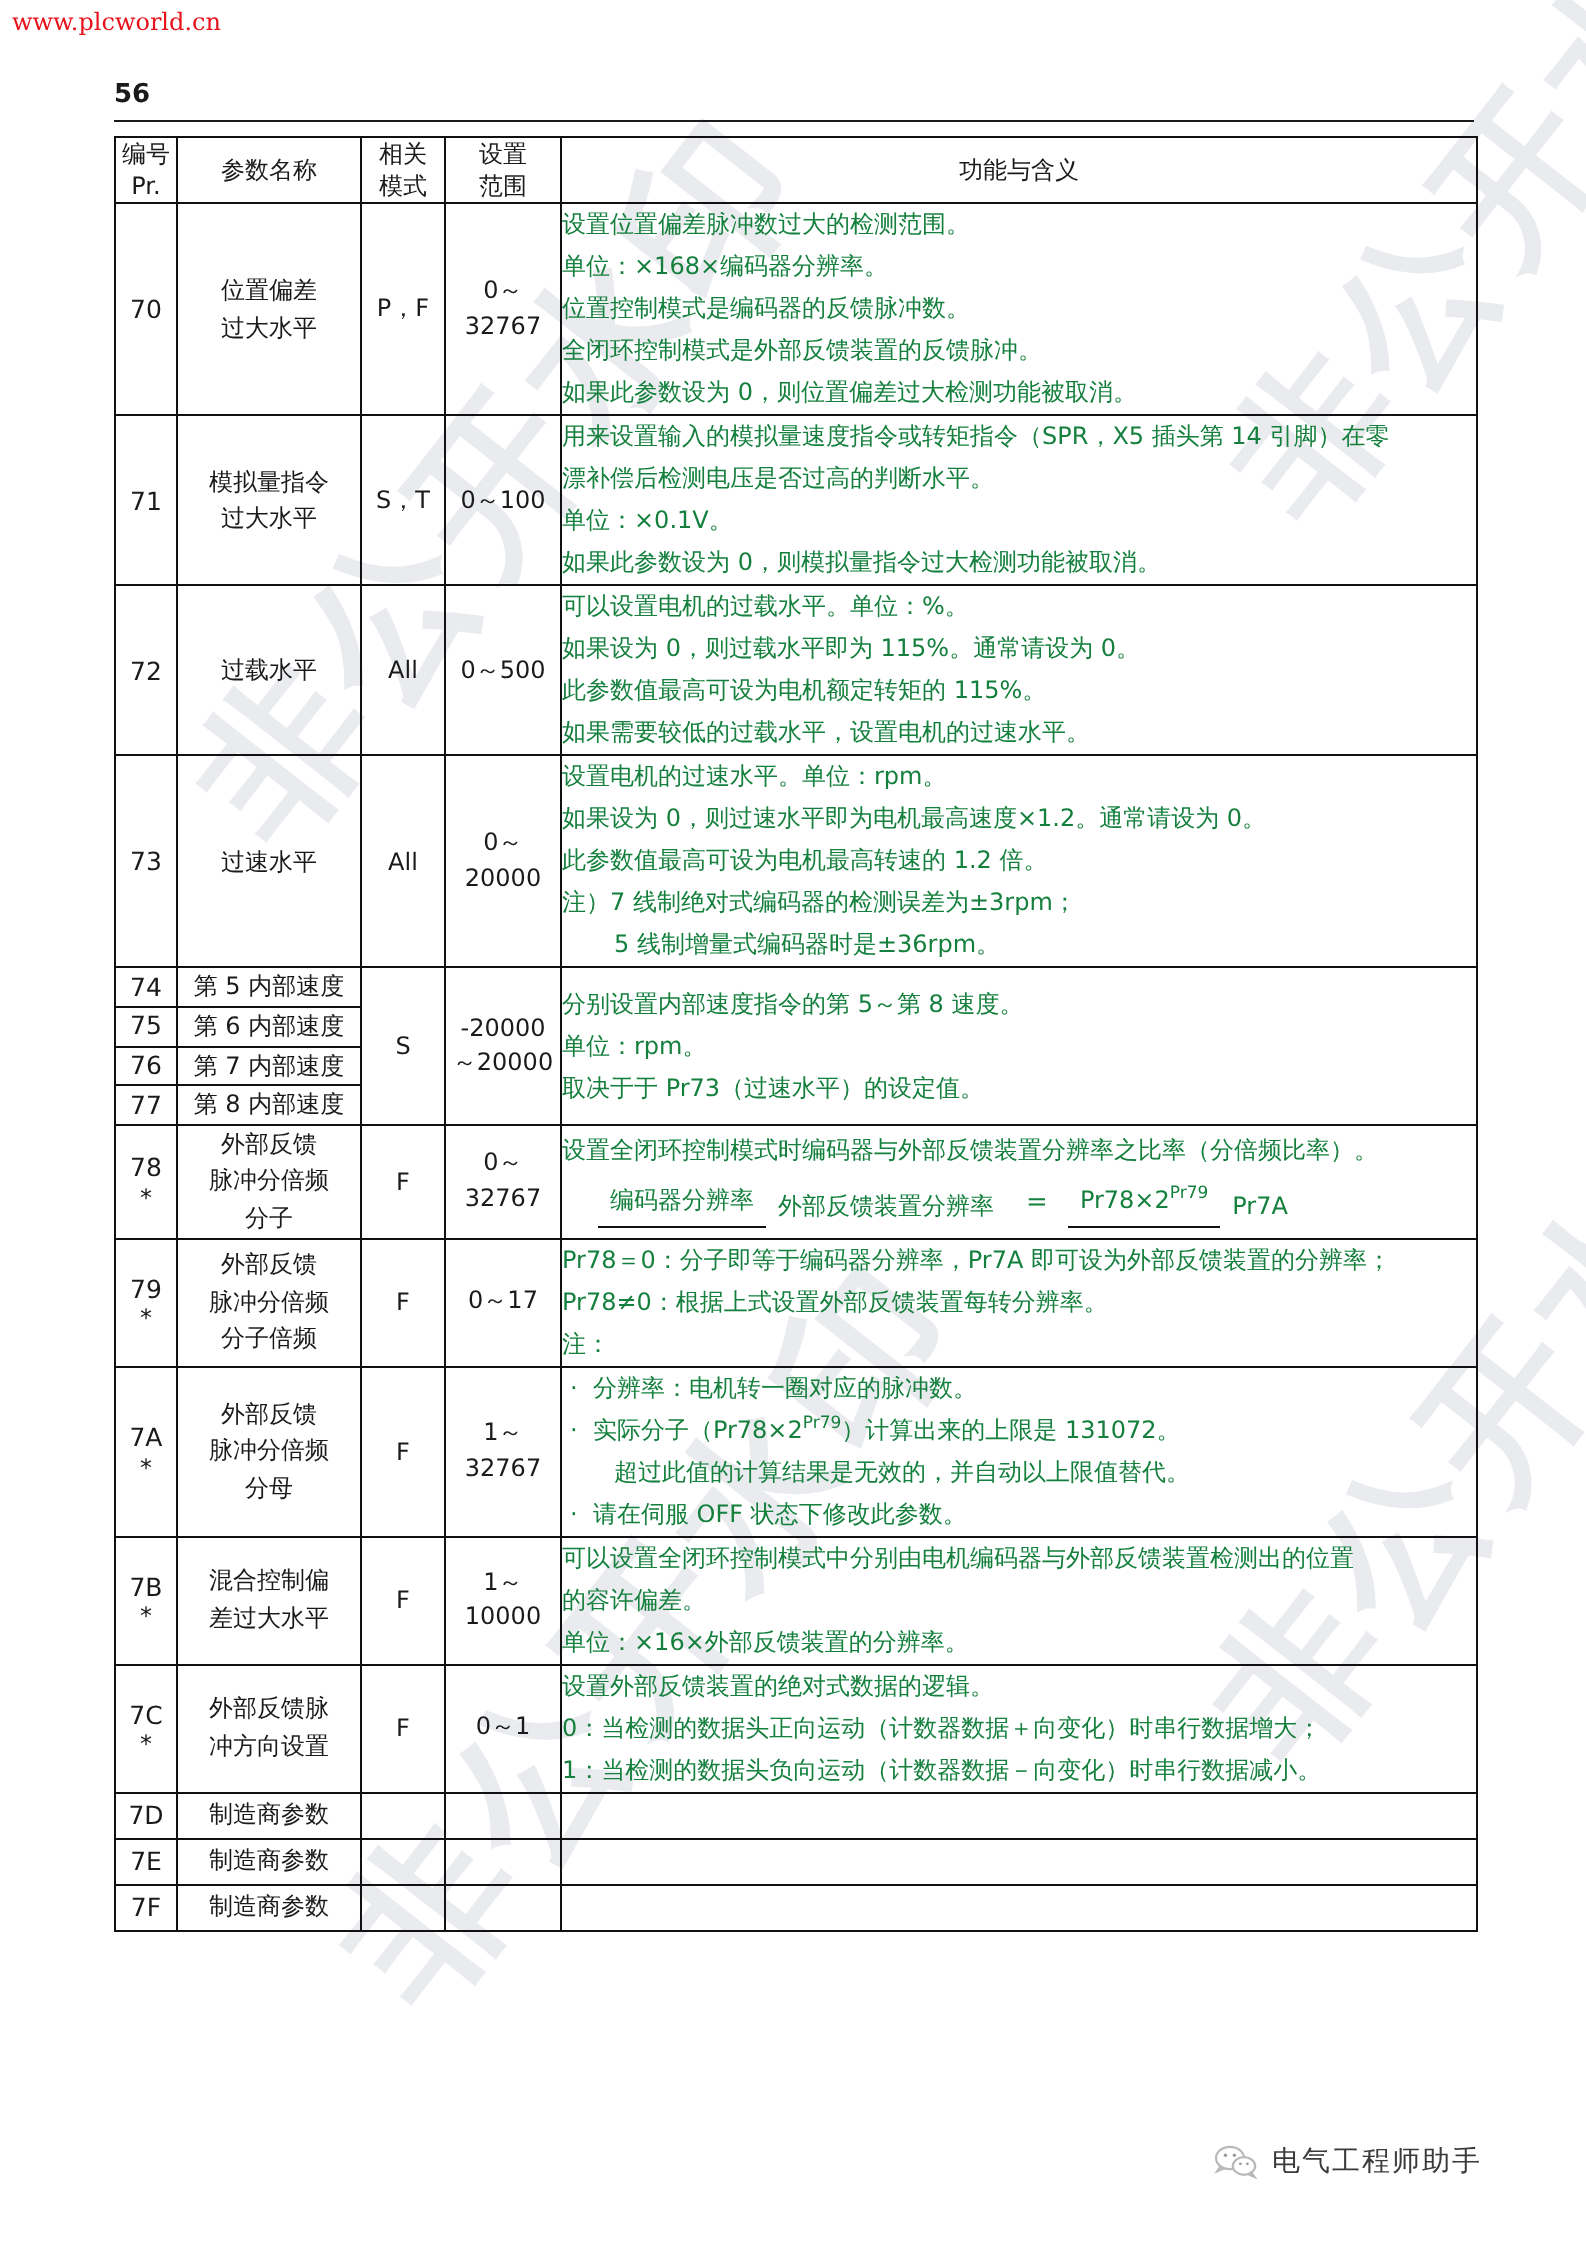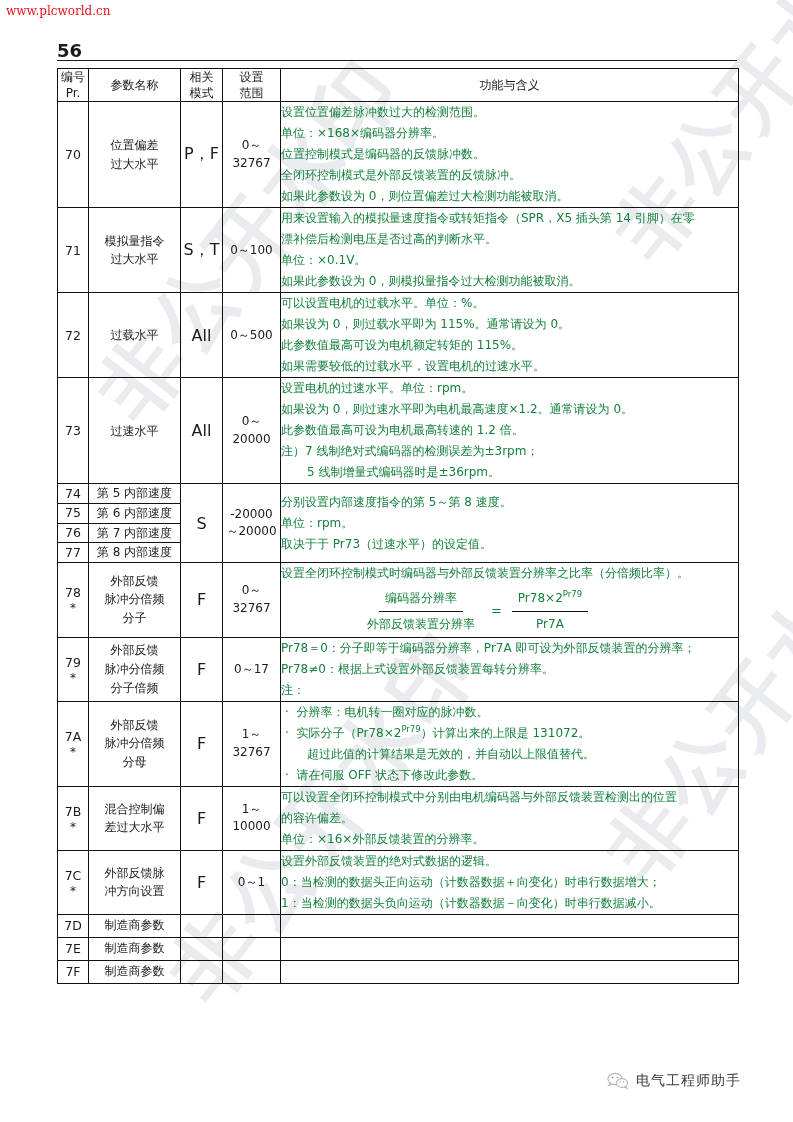--- a/index.html
+++ b/index.html
@@ -55,21 +55,21 @@
     left: 57px;
     top: 40px;
     width: 680px;
     height: 24px;
     z-index: 20;
   }
   .runhead .pageno {
     position: absolute;
     left: 0;
     top: 0;
-    font-size: 18px;
+    font-size: 13px;
     font-weight: 700;
     color: #1a1a1a;
   }
   .runhead .bookttl {
     position: absolute;
     right: 0;
     top: 1px;
     font-size: 12.5px;
     font-weight: 700;
     color: #1a1a1a;
@@ -134,21 +134,21 @@
     text-align: center;
     font-size: 12px;
     line-height: 1.55;
     color: #1a1a1a;
     padding: 3px 2px;
   }
   td.name span { display: block; }
 
   td.mode {
     text-align: center;
-    font-size: 16px;
+    font-size: 12px;
     color: #1a1a1a;
   }
   td.rng {
     text-align: center;
     font-size: 12px;
     line-height: 1.45;
     color: #1a1a1a;
     padding: 2px 1px;
   }
   td.rng span { display: block; }
@@ -169,21 +169,21 @@
   
   .formula {
     display: flex;
     align-items: center;
     justify-content: center;
     gap: 10px;
     margin: 4px 0 2px 0;
     padding-right: 70px;
     font-size: 12px;
   }
-  .frac { display: inline-flex; flex-direction: column; align-items: center; }
+  .frac { display: inline-flex; flex-direction: row; align-items: center; }
   .frac .num {
     padding: 0 6px 2px 6px;
     border-bottom: 1.4px solid #111;
     white-space: nowrap;
   }
   .frac .den { padding: 2px 6px 0 6px; white-space: nowrap; }
   .eqs { font-size: 13px; }
 
   
   td.blank { height: 22px; }

